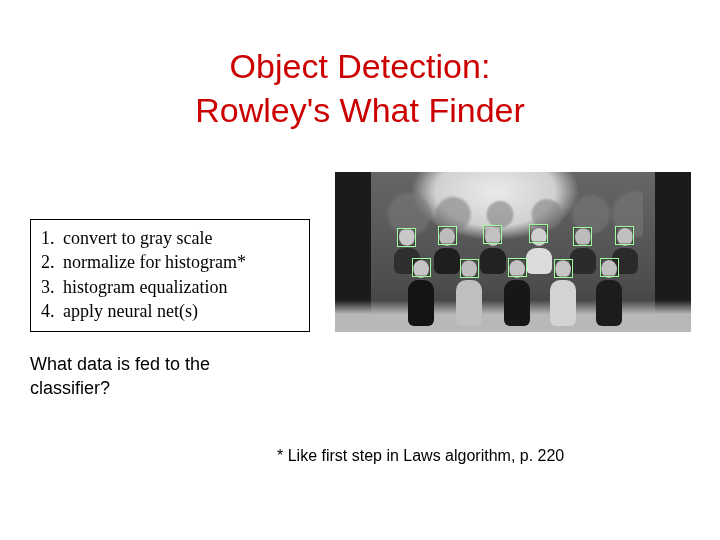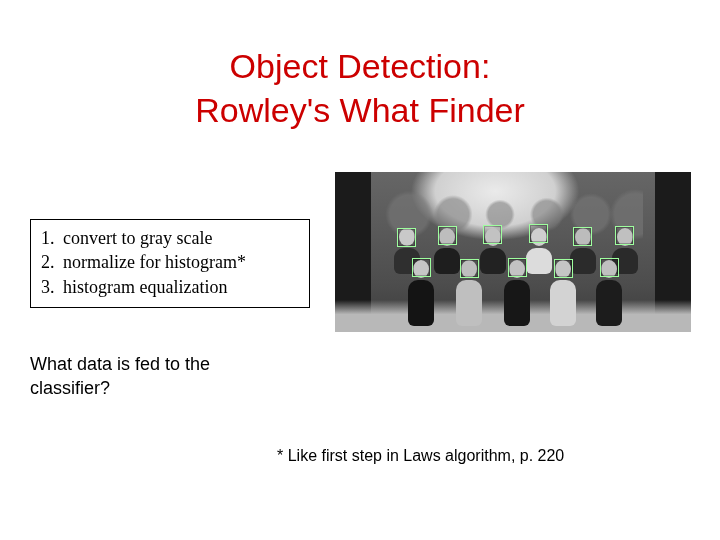--- a/index.html
+++ b/index.html
@@ -43,20 +43,21 @@
 
   <div class="title">
     <span>Object Detection:</span><br>
     <span>Rowley's What Finder</span>
   </div>
 
   <div class="steps-box">
     <div class="row"><span class="num">1.</span><span>convert to gray scale</span></div>
     <div class="row"><span class="num">2.</span><span>normalize for histogram*</span></div>
     <div class="row"><span class="num">3.</span><span>histogram equalization</span></div>
+    <div class="row"><span class="num">4.</span><span>apply neural net(s)</span></div>
   </div>
 
   <div class="figure">
     <div class="photo"></div>
 
     <div class="person back" style="left:56px">
         <div class="head" style="background:#c9c9c9"></div>
         <div class="body" style="background:#2f2f2f"></div>
       </div>
     <div class="person back" style="left:96px">

